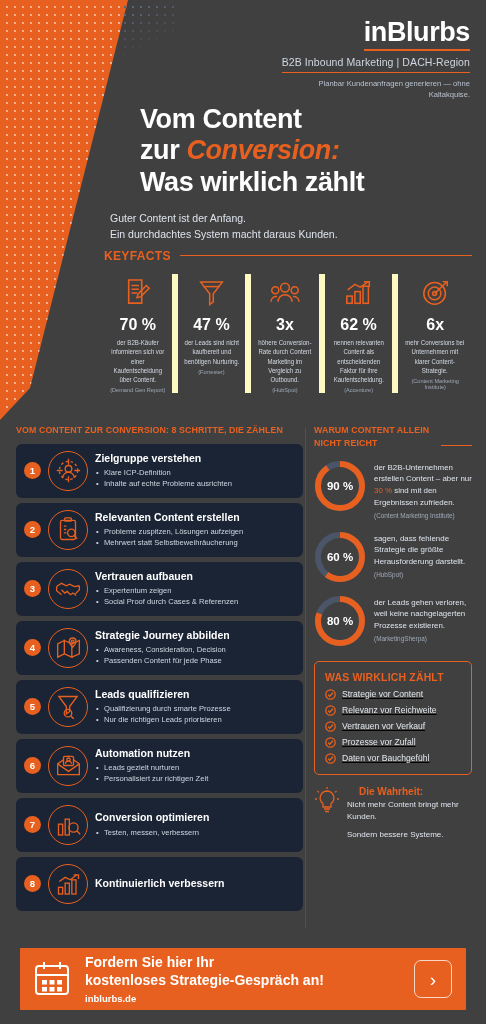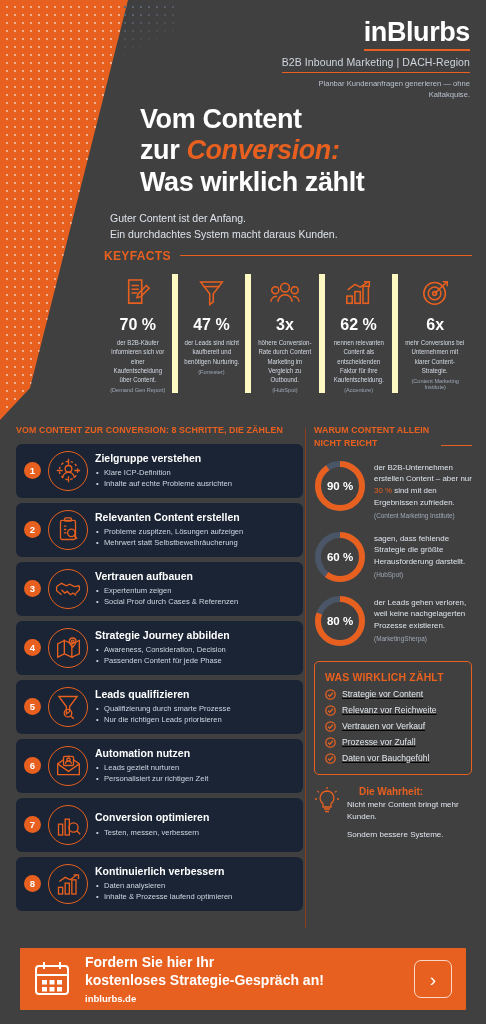--- a/index.html
+++ b/index.html
@@ -467,24 +467,20 @@
           <svg viewBox="0 0 30 28" width="25" height="24">
             <rect x="3" y="18" width="5" height="8"></rect>
               <rect x="11" y="13" width="5" height="13"></rect>
               <rect x="19" y="9" width="5" height="17"></rect>
             <path d="M4 11l7-5 6 3 8-6"></path>
               <path d="M21 3h6v5"></path>
           </svg>
         </div>
         <div class="step-body">
           <div class="step-h">Kontinuierlich verbessern</div>
-          <ul class="step-b">
-            <li>Daten analysieren</li>
-            <li>Inhalte &amp; Prozesse laufend optimieren</li>
-          </ul>
         </div>
       </div>
 
     </div>
   </div>
 
   <div class="col-right">
     <div class="sec-head-right">
       <div class="sec-title">
         <div>WARUM CONTENT ALLEIN</div>

